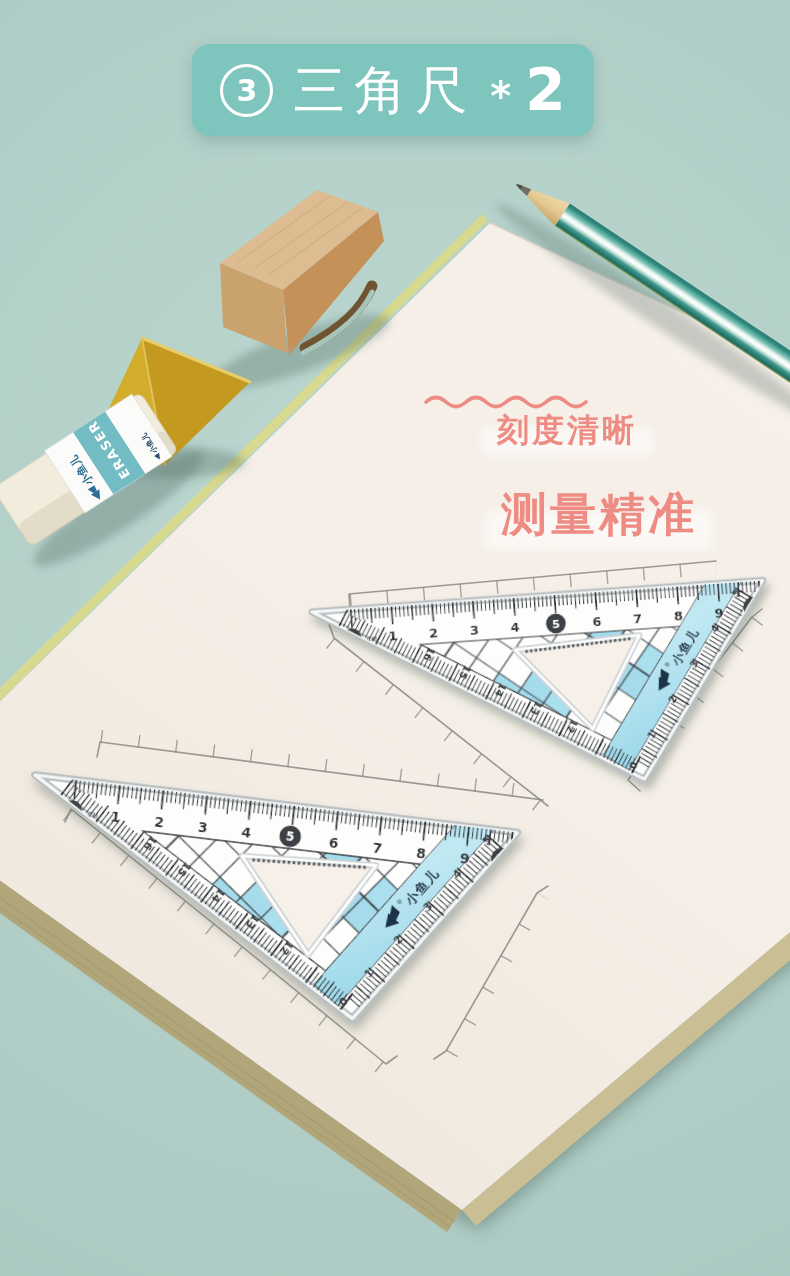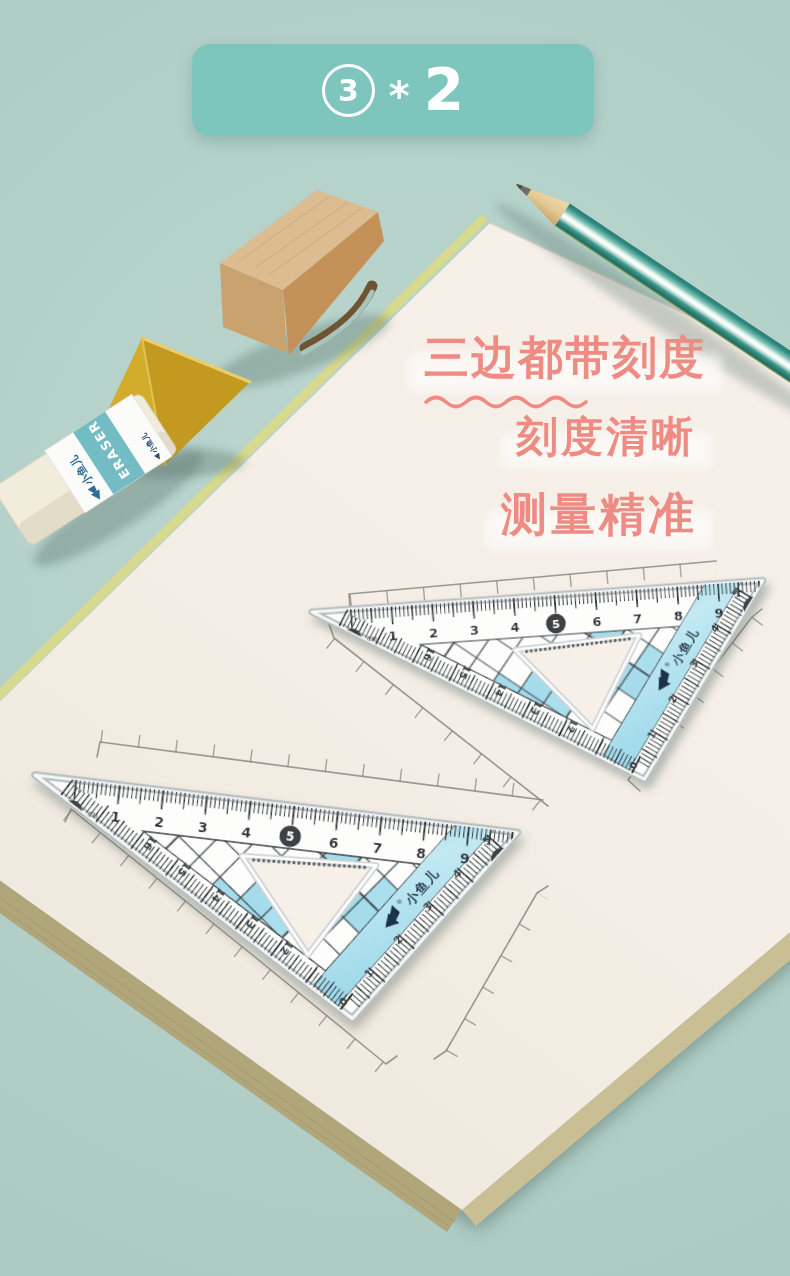--- a/index.html
+++ b/index.html
@@ -27,21 +27,21 @@
   .banner .bcount{font-size:58px;font-weight:600;line-height:1;}
   
   .cap{
     position:absolute;z-index:5;color:#ee8c84;font-weight:700;white-space:nowrap;
   }
   .cap::before{
     content:"";position:absolute;left:-16px;right:-16px;top:42%;height:64%;
     background:rgba(255,255,255,.55);filter:blur(4px);border-radius:6px;z-index:-1;
   }
   .cap1{left:424px;top:328px;font-size:45px;letter-spacing:2px;}
-  .cap2{left:516px;top:409px;font-size:42px;letter-spacing:3px;}
+  .cap2{left:497px;top:409px;font-size:32px;letter-spacing:3px;}
   .cap3{left:501px;top:484px;font-size:46px;letter-spacing:3px;text-align:center;}
   .wavy{position:absolute;left:424px;top:391px;z-index:5;}
   
   .trace-line{stroke:#8a8a81;stroke-width:1.6;fill:none;opacity:.85;stroke-linecap:round;stroke-linejoin:round;}
   .trace-ticks{stroke:#8a8a81;stroke-width:13;fill:none;opacity:.75;}
   text{user-select:none;}
 </style>
 </head>
 <body>
 
@@ -238,24 +238,24 @@
     <polygon points="52,-13.5 52,13.5 12,4 12,-4" fill="url(#woodGrad)"></polygon>
     <polygon points="12,-4 12,4 -3,0.8 -3,-0.8" fill="#6f6d64"></polygon>
     <polygon points="3,-2.2 -3,0 3,2.4" fill="#4e4c45"></polygon>
   </g>
 </svg>
 
 <div class="banner">
   <span class="circ">
         <span>3</span>
       </span>
+  <span class="btitle">三角尺</span>
   <span class="bstar">*</span>
   <span class="bcount">2</span>
 </div>
 
-<div class="cap cap1">三边都带刻度</div>
 <svg class="wavy" width="180" height="20" viewBox="0 0 180 20">
   <path d="M2,11 q10,-9 20,0 t20,0 t20,0 t20,0 t20,0 t20,0 t20,0 t20,0" stroke="#ee8c84" stroke-width="3.6" fill="none" stroke-linecap="round"></path>
 </svg>
 <div class="cap cap2">刻度清晰</div>
 <div class="cap cap3">测量精准</div>
 
 </div>
 
 </body></html>

